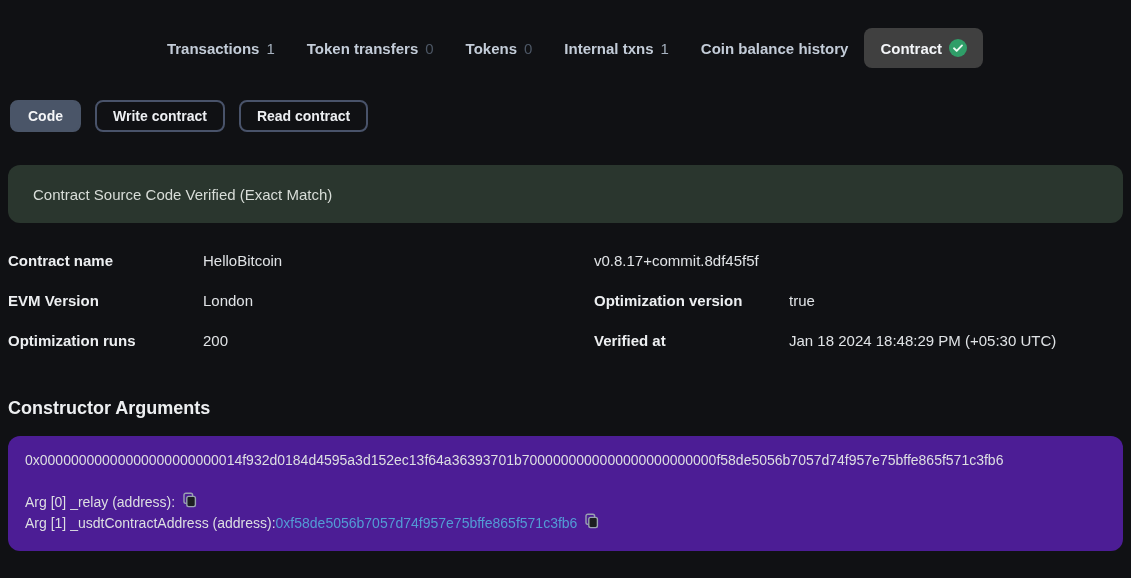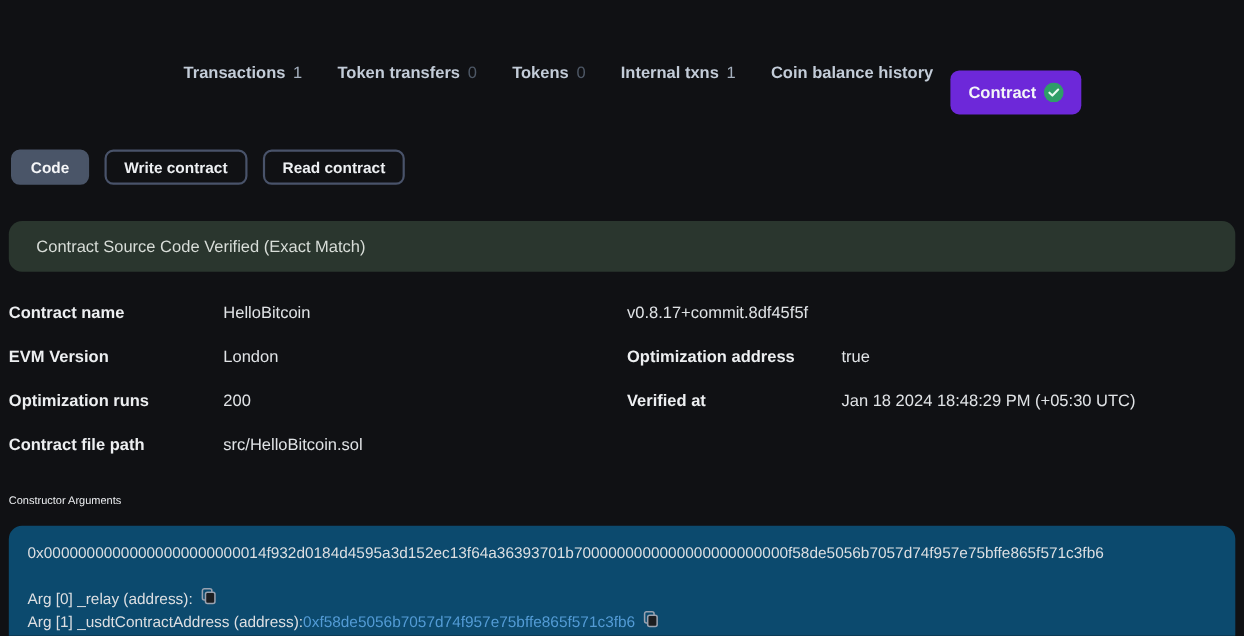--- a/index.html
+++ b/index.html
@@ -28,21 +28,21 @@
     padding: 0 16px;
     border-radius: 8px;
     font-size: 15px;
     font-weight: 700;
     color: #c3ccd8;
     cursor: pointer;
     white-space: nowrap;
   }
   .tab .count { font-weight: 500; color: #a5b0be; }
   .tab .count.dim { color: #4d5765; }
-  .tab.selected { background: #6d28d9; color: #f3f5f8; margin-top: 36px; }
+  .tab.selected { background: #404040; color: #f3f5f8; }
   .check-badge { width: 18px; height: 18px; display: inline-block; }
 
   
   .subtabs {
     margin-top: 32px;
     display: flex;
     align-items: center;
     gap: 14px;
     padding-left: 2px;
   }
@@ -56,58 +56,59 @@
     font-weight: 700;
     cursor: pointer;
     white-space: nowrap;
   }
   .btn.primary { background: #4a5568; color: #f5f6f8; border: 2px solid #4a5568; }
   .btn.outline { background: transparent; color: #edeff2; border: 2px solid #49536a; }
 
   
   .banner {
     margin-top: 33px;
-    height: 46px;
+    height: 58px;
     border-radius: 12px;
     background: #2a362e;
     display: flex;
     align-items: center;
     padding: 0 25px;
     font-size: 15px;
     color: #d8ddd8;
   }
 
   
   .info {
     margin-top: 17px;
     display: flex;
+    gap: 24px;
   }
   .info-col { width: 562px; }
   .info-col.right { flex: 1; }
   .info-row { display: flex; align-items: center; height: 40px; }
   .info-label {
     width: 195px;
     flex: 0 0 195px;
     font-size: 15px;
     font-weight: 700;
     color: #edeff1;
   }
   .info-value { font-size: 15px; color: #e0e3e6; }
 
   
   .section-heading {
-    margin-top: 26px;
-    font-size: 10px;
-    font-weight: 400;
+    margin-top: 38px;
+    font-size: 18px;
+    font-weight: 700;
     color: #edeff1;
   }
   .code-block {
     margin-top: 17px;
     border-radius: 12px;
-    background: #0c4a6e;
+    background: #4c1d95;
     padding: 16px 17px 17px 17px;
     font-size: 14px;
     color: #dddfe2;
   }
   .raw-hex {
     overflow-wrap: anywhere;
     line-height: 17px;
     margin-bottom: 23px;
   }
   .arg-line {
@@ -185,31 +186,27 @@
         <span class="info-value">HelloBitcoin</span>
       </div>
       <div class="info-row">
         <span class="info-label">EVM Version</span>
         <span class="info-value">London</span>
       </div>
       <div class="info-row">
         <span class="info-label">Optimization runs</span>
         <span class="info-value">200</span>
       </div>
-      <div class="info-row">
-        <span class="info-label">Contract file path</span>
-        <span class="info-value">src/HelloBitcoin.sol</span>
-      </div>
     </div>
     <div class="info-col right">
       <div class="info-row">
         <span class="info-value">v0.8.17+commit.8df45f5f</span>
       </div>
       <div class="info-row">
-        <span class="info-label">Optimization address</span>
+        <span class="info-label">Optimization version</span>
         <span class="info-value">true</span>
       </div>
       <div class="info-row">
         <span class="info-label">Verified at</span>
         <span class="info-value">Jan 18 2024 18:48:29 PM (+05:30 UTC)</span>
       </div>
     </div>
   </div>
 
   <h2 class="section-heading">Constructor Arguments</h2>

